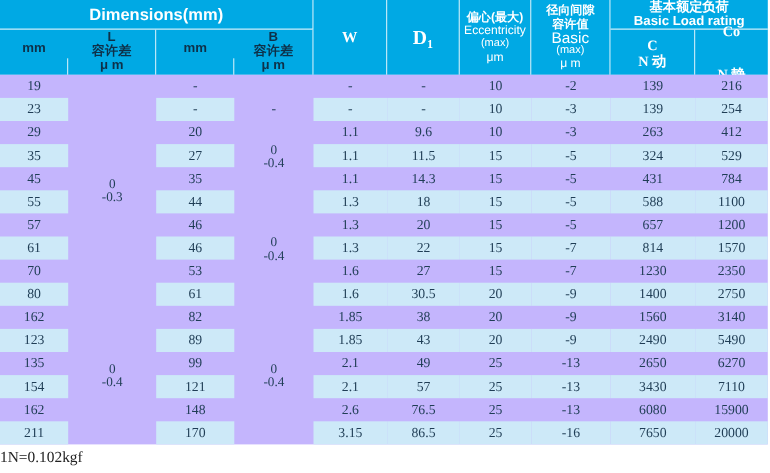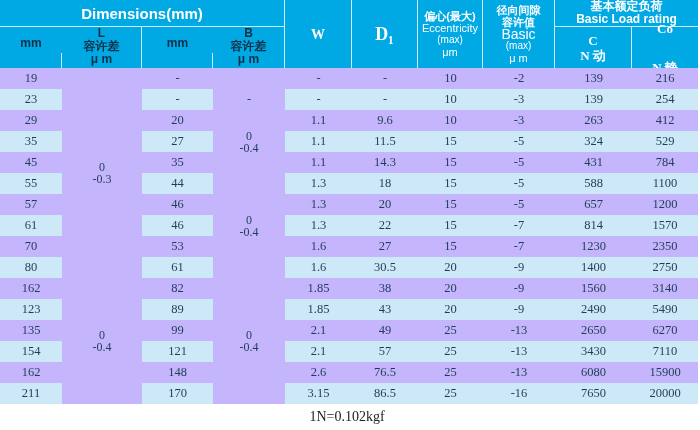--- a/index.html
+++ b/index.html
@@ -54,21 +54,21 @@
   .tbody{position:relative;width:698px;height:336px;background:#c4b5fd;color:var(--data-text);}
   .body-row{display:grid;grid-template-columns:var(--cols);height:21px;}
   .cell{display:flex;align-items:center;justify-content:center;
         font-family:"Liberation Serif",serif;font-size:12.5px;}
   .body-row:nth-child(even) .striped{background:var(--stripe);}
   .tol-cell{position:absolute;display:flex;flex-direction:column;align-items:center;justify-content:center;
             font-family:"Liberation Serif",serif;font-size:12px;line-height:12px;
             color:var(--data-text);text-align:center;}
 
   
-  .tfoot{width:698px;height:26px;display:flex;align-items:center;justify-content:center;
+  .tfoot{width:698px;height:26px;display:flex;align-items:center;justify-content:flex-start;
          padding-right:4px;background:#ffffff;}
   .unit-note{font-family:"Liberation Serif",serif;font-size:14px;color:#222222;}
 </style>
 </head>
 <body>
 
 <div class="table">
 
   <div class="thead">
     <div class="hcell h-dimensions">

